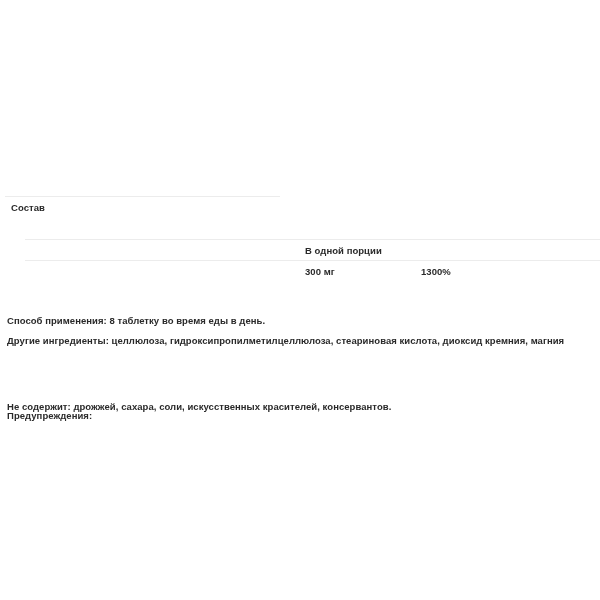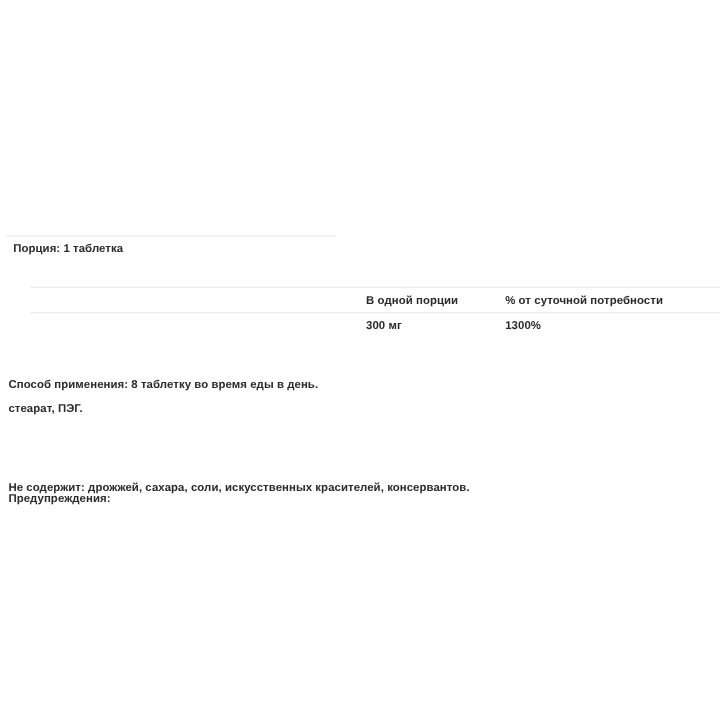--- a/index.html
+++ b/index.html
@@ -21,37 +21,36 @@
     .c2 { left: 280px; }
     .c3 { left: 396px; }
     .note { left: 12px; }
     .para { position: absolute; left: 7px; width: 585px; line-height: 11.5px; }
   </style>
 </head>
 <body>
 
 <div class="tbl1">
   <div class="row r1">
-    <span class="cell txt">Порция: 1 таблетка</span>
+    <span class="cell txt">Состав</span>
   </div>
 </div>
 
 <div class="tbl2">
   <div class="row">
     <span class="c c1 txt"></span>
     <span class="c c2 txt">В одной порции</span>
-    <span class="c c3 txt">% от суточной потребности</span>
   </div>
   <div class="row">
     <span class="c c2 txt">300 мг</span>
     <span class="c c3 txt">1300%</span>
   </div>
 </div>
 
 <div class="para txt" style="top:315px;">Способ применения: 8 таблетку во время еды в день.</div>
 
 <div class="para txt" style="top:335px;">
-  <div>стеарат, ПЭГ.</div>
+  <div>Другие ингредиенты: целлюлоза, гидроксипропилметилцеллюлоза, стеариновая кислота, диоксид кремния, магния</div>
 </div>
 
 <div class="para txt" style="top:369px;margin-top:32px;">Не содержит: дрожжей, сахара, соли, искусственных красителей, консервантов.</div>
 
 <div class="para txt" style="top:410px;">Предупреждения:</div>
 
 </body></html>

